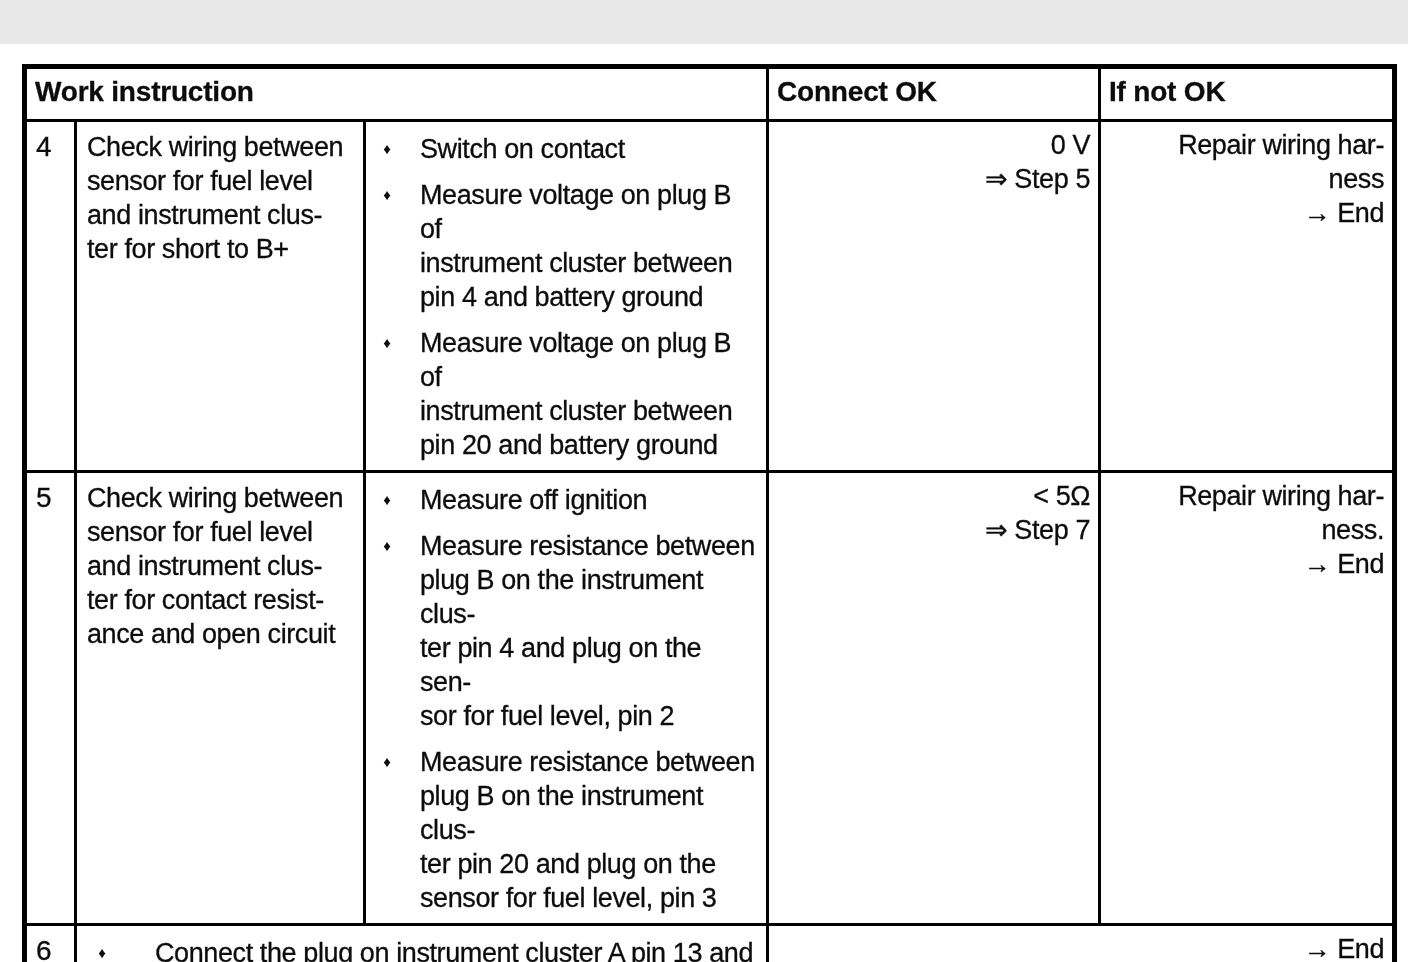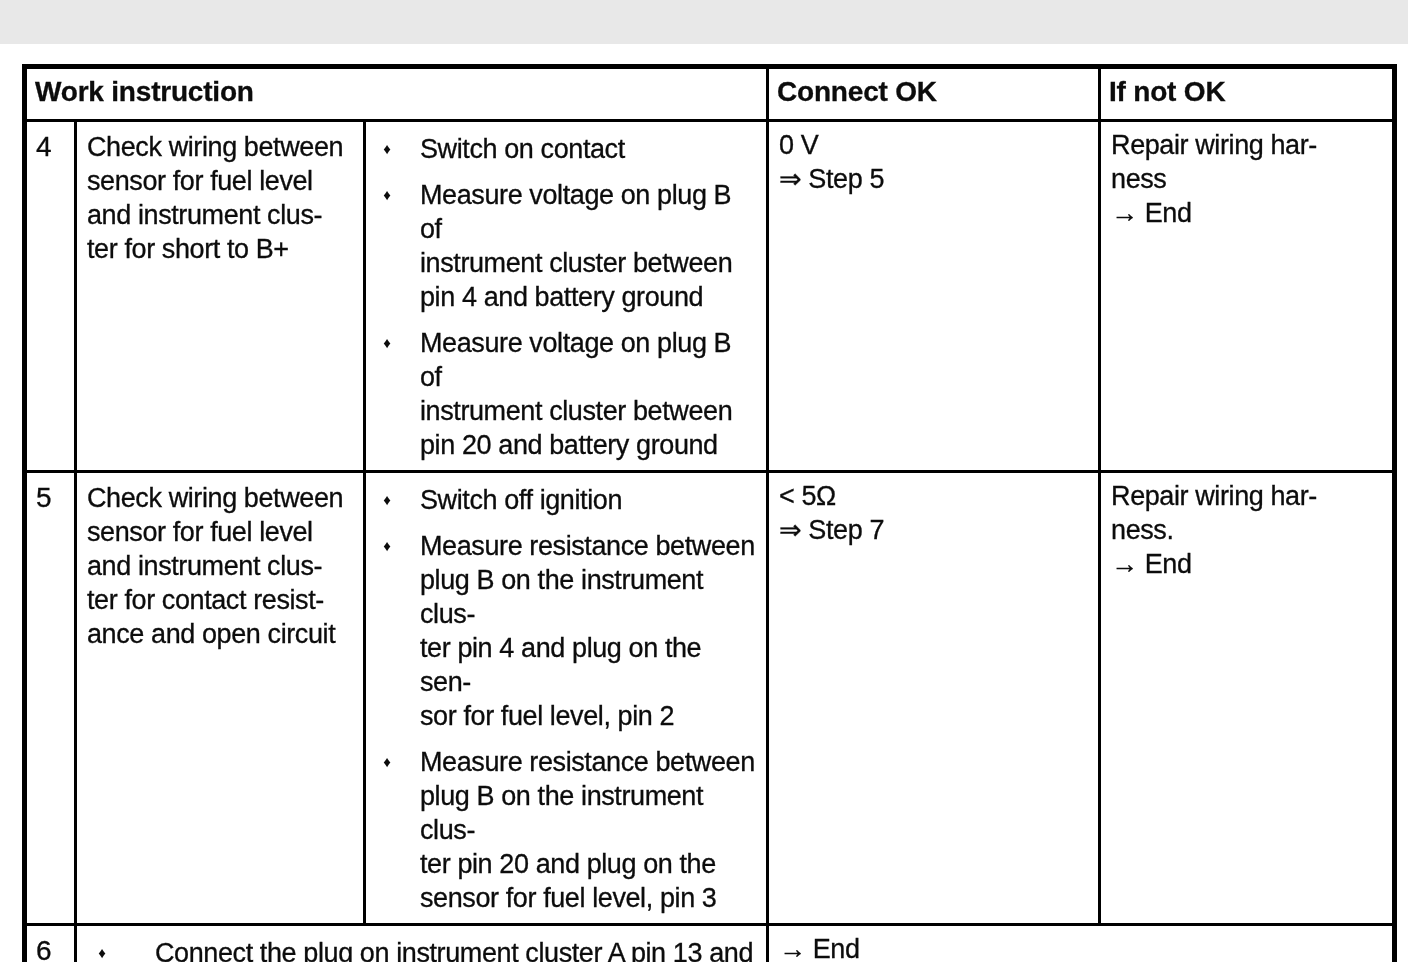--- a/index.html
+++ b/index.html
@@ -60,21 +60,21 @@
     text-align:center;
     -webkit-text-stroke:0;
   }
   .bullets .bullet-text{white-space:pre-line;}
 
   
   .bullets--wide{gap:22px;padding-left:8px;}
   .bullets--wide .diamond{margin-right:46px;}
 
   .actions-cell{padding-left:14px;}
-  .result-cell{padding-top:6px;}
+  .result-cell{padding-top:6px;text-align:right;}
 </style>
 </head>
 <body>
 
 <div class="page">
   <table class="diag">
     <colgroup>
       <col class="c-step">
         <col class="c-check">
         <col class="c-actions">
@@ -125,21 +125,21 @@
       <td class="step-cell">5</td>
       <td class="pre">Check wiring between
 sensor for fuel level
 and instrument clus-
 ter for contact resist-
 ance and open circuit</td>
       <td class="actions-cell">
         <div class="bullets">
               <div class="bullet-item">
                 <span class="diamond">♦</span>
-                <span class="bullet-text">Switch off ignition</span>
+                <span class="bullet-text">Measure off ignition</span>
               </div>
               <div class="bullet-item">
                 <span class="diamond">♦</span>
                 <span class="bullet-text">Measure resistance between
 plug B on the instrument clus-
 ter pin 4 and plug on the sen-
 sor for fuel level, pin 2</span>
               </div>
               <div class="bullet-item">
                 <span class="diamond">♦</span>

